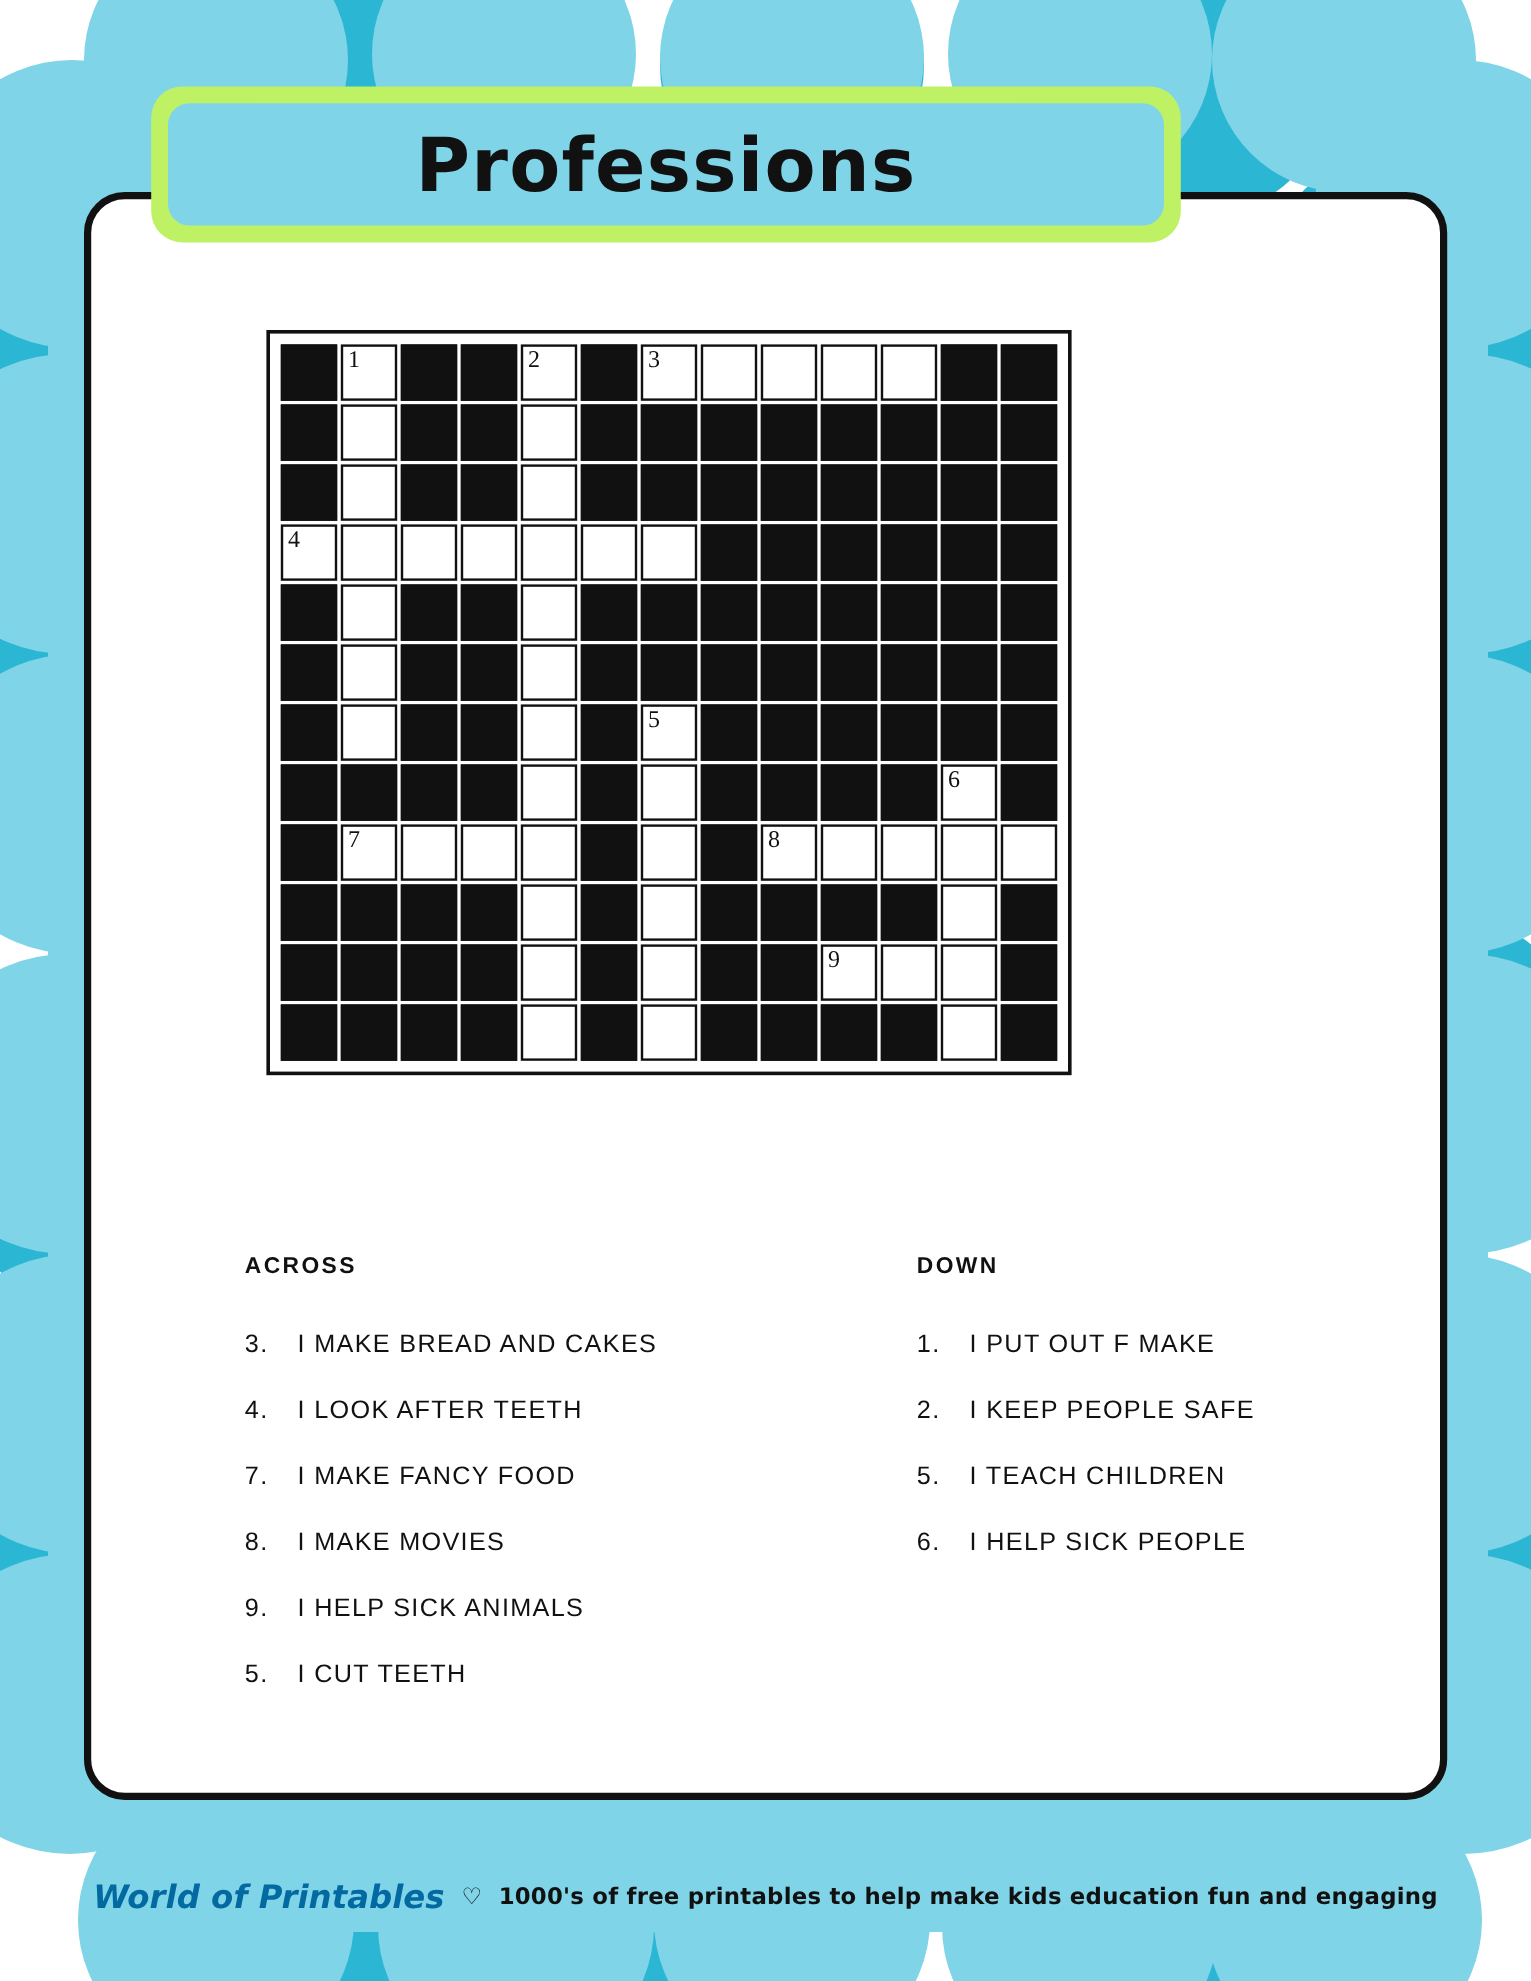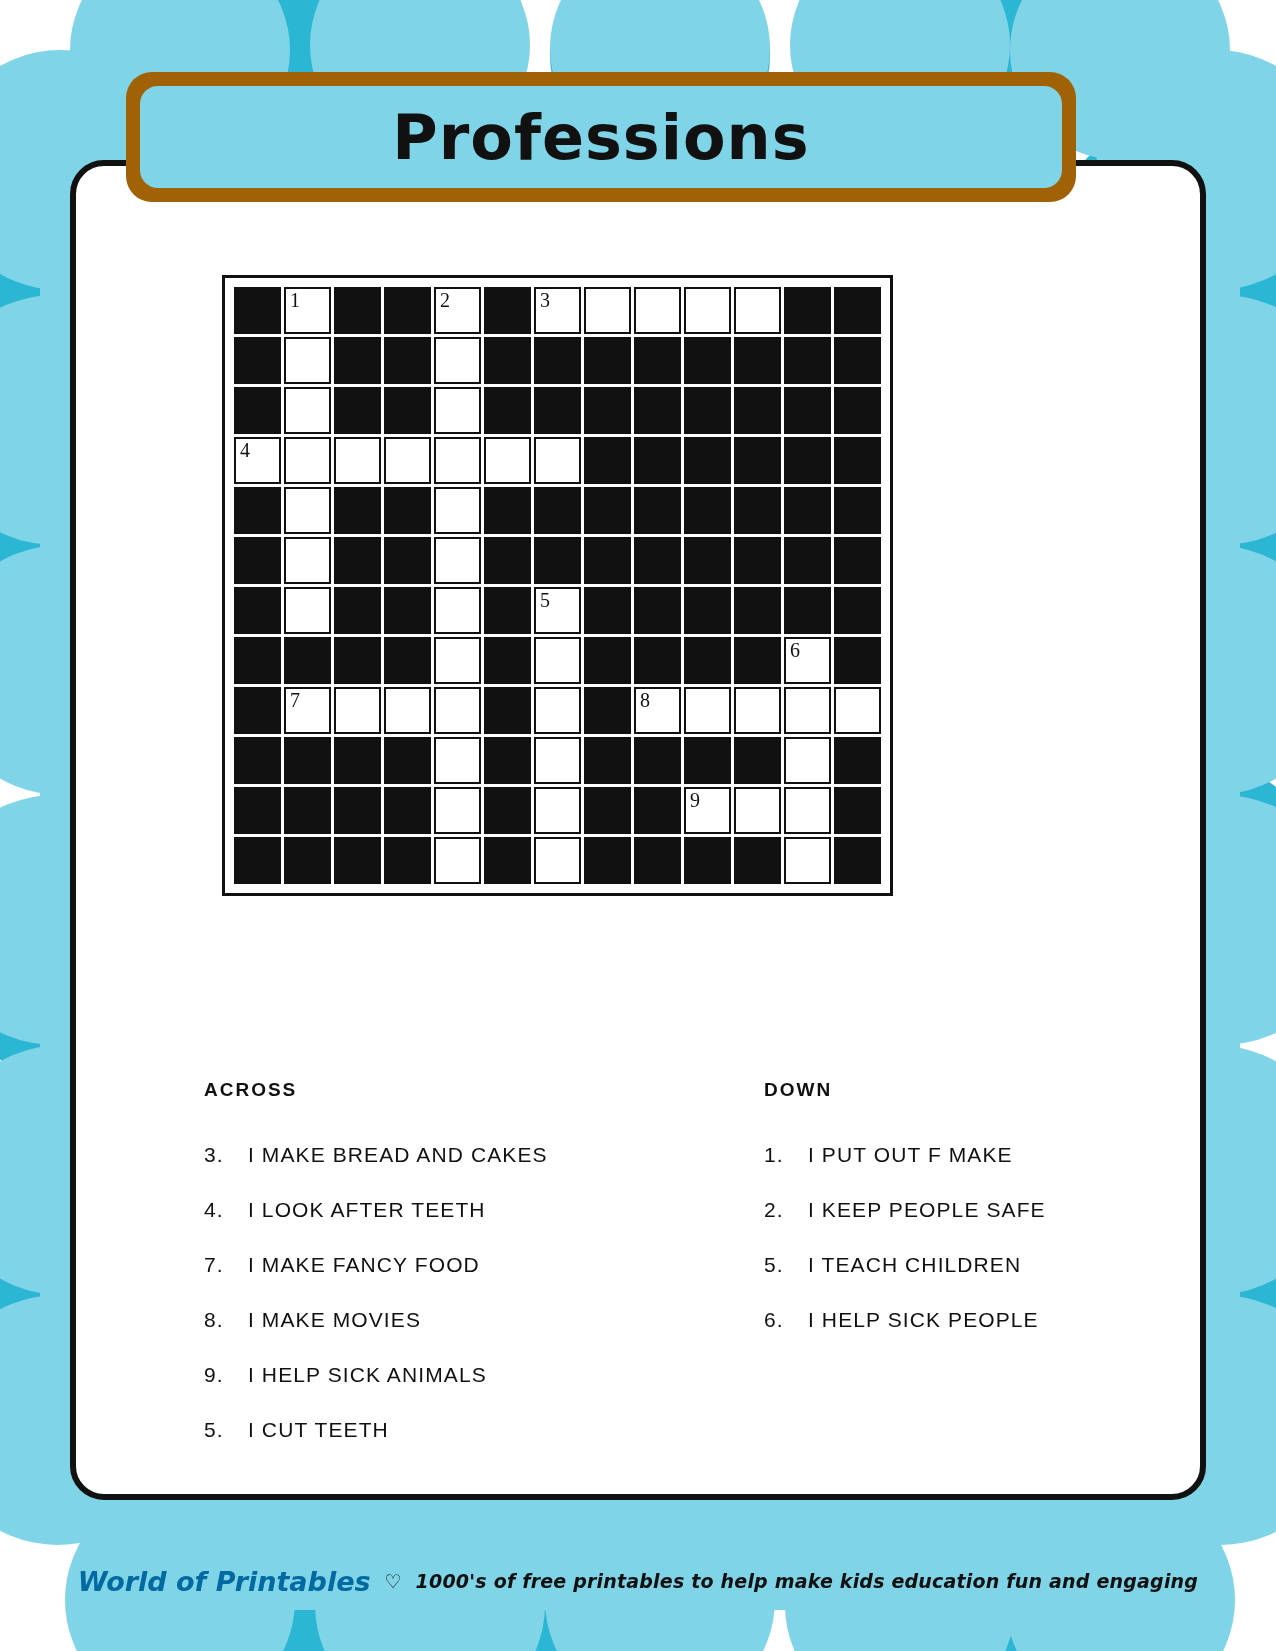--- a/index.html
+++ b/index.html
@@ -36,23 +36,23 @@
     border-radius: 34px;
     z-index: 2;
     box-sizing: border-box;
   }
 
   
   .title-shell {
     position: absolute;
     left: 126px;
     top: 72px;
-    width: 950px;
+    width: 858px;
     height: 130px;
-    background: #a16207;
+    background: #bef264;
     border-radius: 26px;
     z-index: 3;
     box-sizing: border-box;
   }
   .title-banner {
     position: absolute;
     left: 14px;
     top: 14px;
     right: 14px;
     bottom: 14px;
@@ -122,21 +122,20 @@
   }
   .clue-col { width: 560px; }
   .clue-col.right { width: 340px; }
   .clue-head {
     font-family: "Liberation Sans", sans-serif;
     font-size: 19px;
     font-weight: bold;
     letter-spacing: 2px;
     color: #111111;
     margin-bottom: 42px;
-    margin-top: 34px;
   }
   .clue-row {
     display: flex;
     font-family: "Liberation Sans", sans-serif;
     font-size: 21px;
     letter-spacing: 1.1px;
     color: #111111;
     margin-bottom: 31px;
   }
   .clue-num { width: 44px; flex: none; }
@@ -162,21 +161,20 @@
     font-size: 27px;
     color: #0369a1;
   }
   .footer-heart { font-size: 19px; color: #111111; }
   .footer-tag {
     font-family: "DejaVu Sans", sans-serif;
     font-weight: bold;
     font-size: 19px;
     color: #111111;
     letter-spacing: 0.2px;
-    font-style: italic;
   }
 </style>
 </head>
 <body>
 
 <div class="bg-root">
   <svg class="bg-svg" width="1276" height="1651" viewBox="0 0 1276 1651">
 
     <g fill="#2bb6d4">
       <circle cx="90" cy="300" r="140"></circle>

